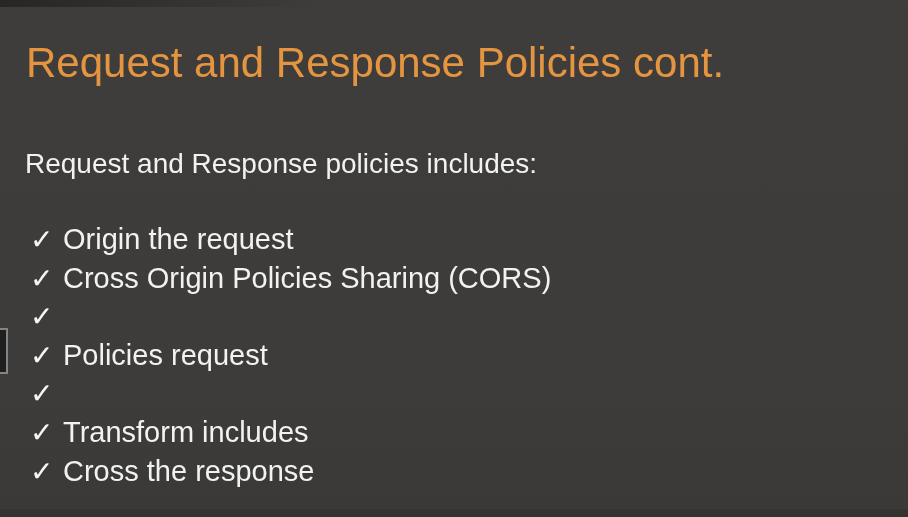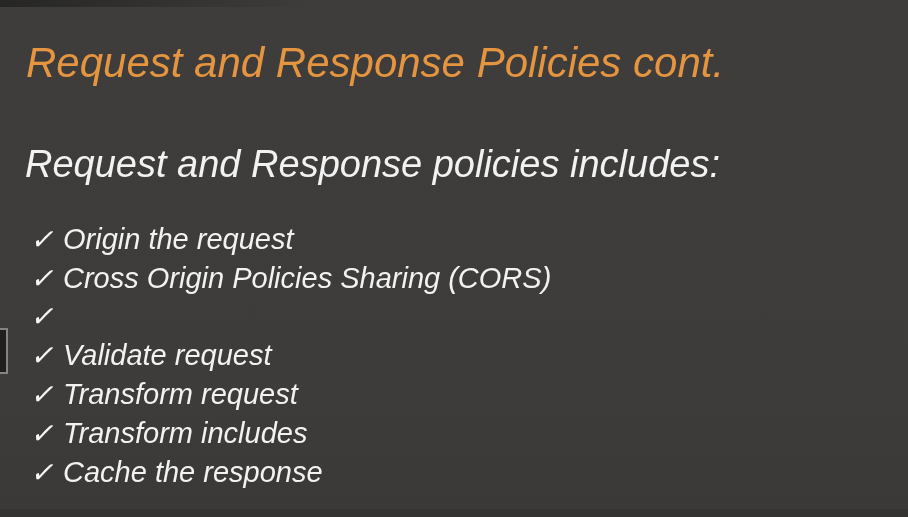--- a/index.html
+++ b/index.html
@@ -11,21 +11,20 @@
     height: 517px;
     position: relative;
     overflow: hidden;
     background: #3D3C3B;
     font-family: "Liberation Sans", sans-serif;
   }
   .slide {
     position: absolute;
     inset: 0;
     background: linear-gradient(180deg, #3E3D3C 0%, #3D3C3B 75%, #3A3938 100%);
-    font-style: italic;
   }
   .top-left-shade {
     position: absolute;
     left: 0;
     top: 0;
     width: 320px;
     height: 7px;
     background: linear-gradient(to right, rgba(0,0,0,0.38), rgba(0,0,0,0));
   }
   .bottom-shade {
@@ -43,21 +42,21 @@
     font-size: 42px;
     line-height: 50px;
     font-weight: 400;
     color: #E5953F;
     white-space: nowrap;
   }
   .intro-text {
     position: absolute;
     left: 25px;
     top: 145px;
-    font-size: 38px;
+    font-size: 28px;
     line-height: 38px;
     color: #F2F2F2;
     white-space: nowrap;
   }
   .bullet-list {
     position: absolute;
     left: 30px;
     top: 220px;
     margin: 0;
     padding: 0;
@@ -106,33 +105,32 @@
     </li>
     <li class="bullet-item">
       <span class="check-icon">✓</span>
       <span>Cross Origin Policies Sharing (CORS)</span>
     </li>
     <li class="bullet-item">
       <span class="check-icon">✓</span>
     </li>
     <li class="bullet-item">
       <span class="check-icon">✓</span>
-      <span>Validate request</span>
+      <span>Policies request</span>
     </li>
     <li class="bullet-item">
       <span class="check-icon">✓</span>
-      <span>Transform request</span>
     </li>
     <li class="bullet-item">
       <span class="check-icon">✓</span>
       <span>Transform includes</span>
     </li>
     <li class="bullet-item">
       <span class="check-icon">✓</span>
-      <span>Cache the response</span>
+      <span>Cross the response</span>
     </li>
   </ul>
 
   <div class="left-edge-tab"></div>
 
   <div class="bottom-shade"></div>
 
 </div>
 
 </body></html>

